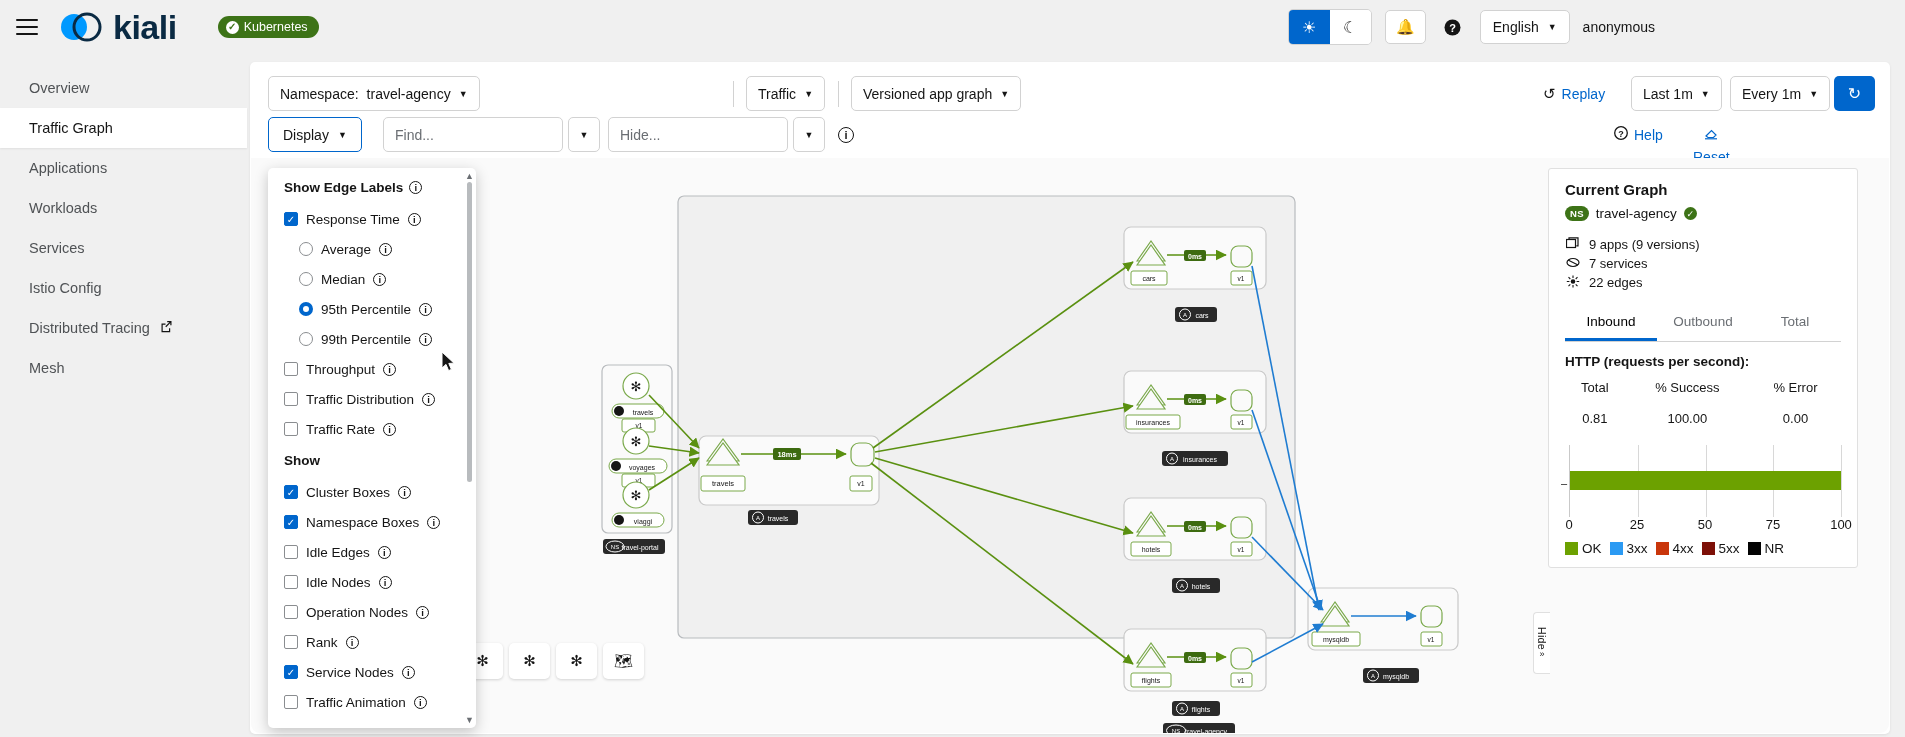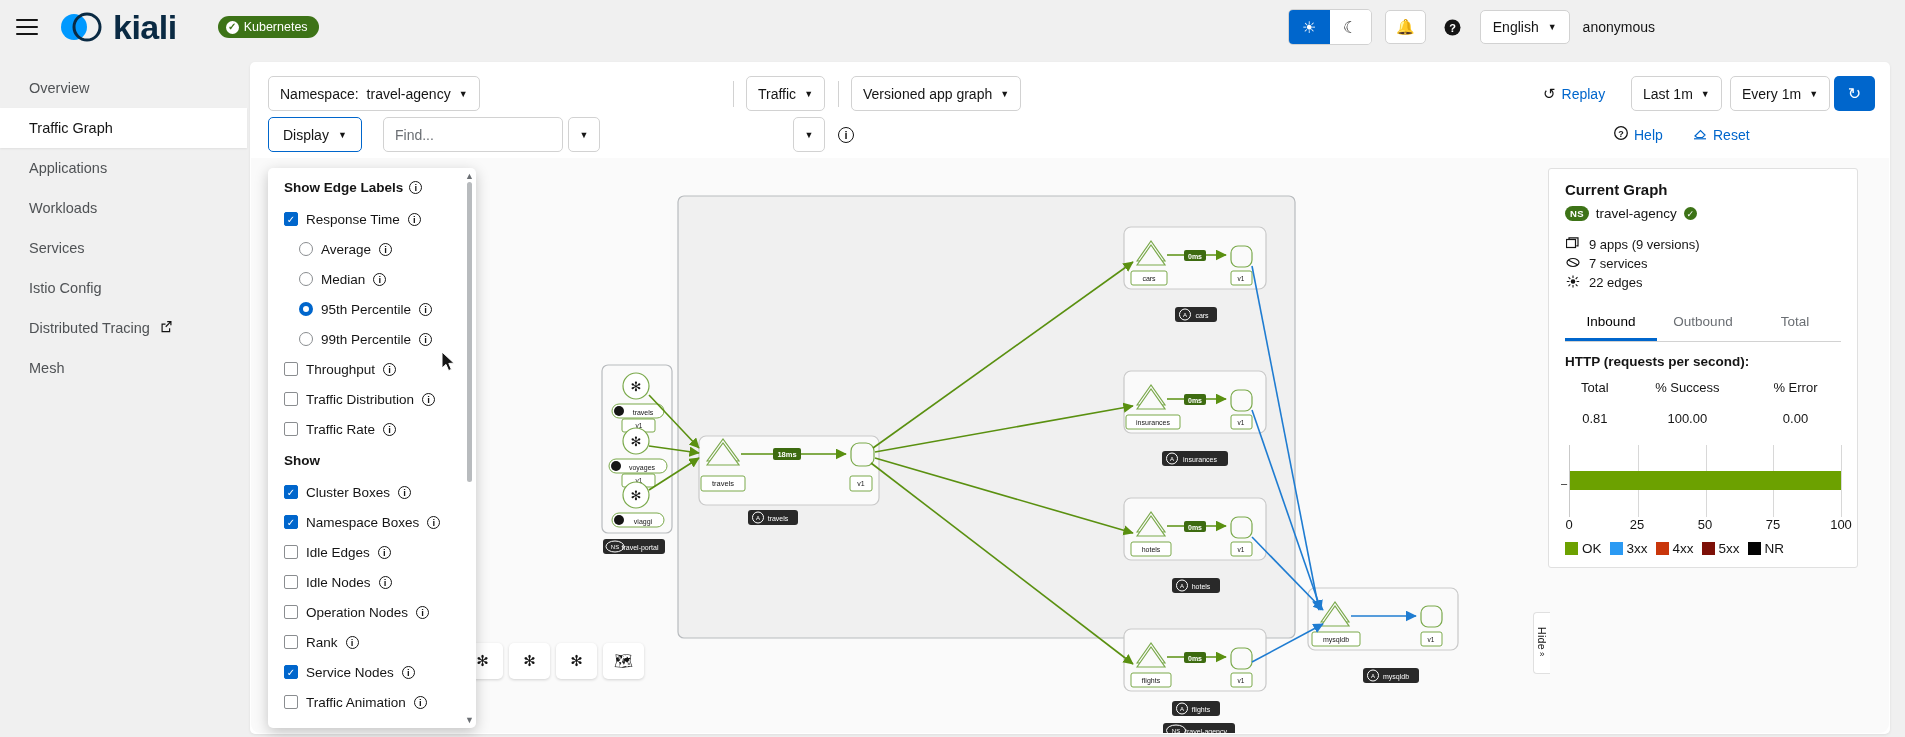--- a/index.html
+++ b/index.html
@@ -375,35 +375,36 @@
 
   <div class="toolbar-row2">
     <div class="display-btn" style="left:18px;">
       <span>Display</span>
       <span class="caret">▼</span>
     </div>
     <input class="txtinput" style="left: 133px; width: 180px;" placeholder="Find...">
     <div class="drop-btn" style="left:318px;">
       <span class="caret">▼</span>
     </div>
+    <input class="txtinput" style="left: 358px; width: 180px;" placeholder="Hide...">
     <div class="drop-btn" style="left:543px;">
       <span class="caret">▼</span>
     </div>
     <div class="infoq" style="left:588px; top:10px;">i</div>
 
     <div class="link-btn" style="left:1364px; top:9px;">
       <span>
         <svg width="14" height="14" viewBox="0 0 14 14">
           <circle cx="7" cy="7" r="6.3" fill="none" stroke="#151515" stroke-width="1.3"></circle>
           <text x="7" y="10.5" font-size="9" font-weight="bold" fill="#151515" text-anchor="middle" font-family="Liberation Sans, sans-serif">?</text>
         </svg>
       </span>
       <span>Help</span>
     </div>
-    <div class="link-btn" style="left:1443px; top:9px;">
+    <div class="link-btn" style="left:1443px; top:9px;flex-direction:column;">
       <span>
         <svg width="14" height="14" viewBox="0 0 14 14">
           <path d="M2 10l5.5-5.5 4.5 4.5L9.5 11.5H4z" fill="none" stroke="#0066cc" stroke-width="1.2"></path>
           <path d="M1 12.8h12" stroke="#0066cc" stroke-width="1.2"></path>
         </svg>
       </span>
       <span>Reset</span>
     </div>
   </div>
 

